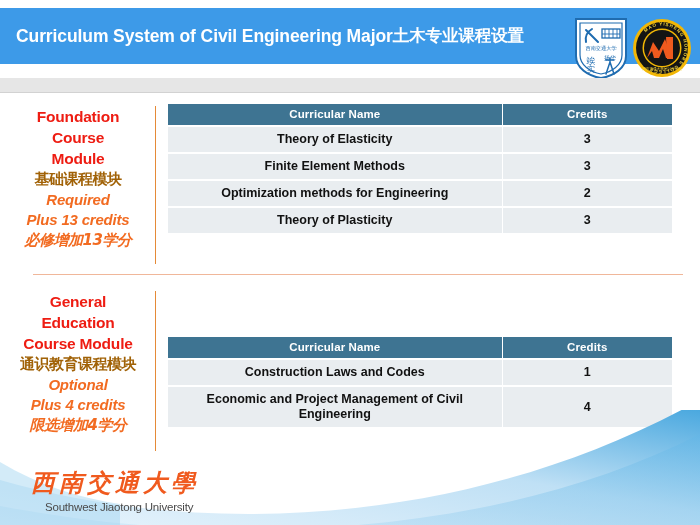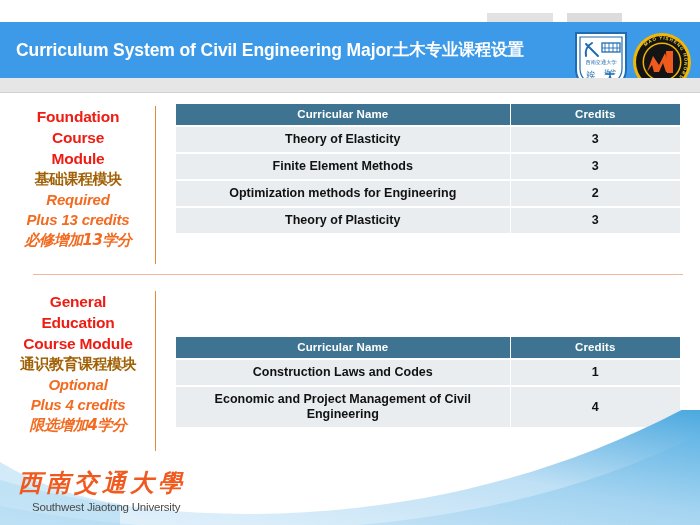--- a/index.html
+++ b/index.html
@@ -37,21 +37,21 @@
   .top-strip .ghost-b {
     position: absolute;
     left: 567px; top: 13px;
     width: 55px; height: 9px;
     background: #dcdcdc;
   }
 
   
   .title-bar {
     position: absolute;
-    left: 0; top: 22px;
+    left: 0; top: 8px;
     width: 700px; height: 56px;
     background: #3d9ae8;
   }
   .title-text {
     position: absolute;
     left: 16px; top: 0;
     height: 56px;
     display: flex;
     align-items: center;
     color: #ffffff;
@@ -168,21 +168,20 @@
     flex: 1 1 auto;
     padding-left: 12px;
     padding-top: 0px;
     box-sizing: border-box;
   }
   table.curric {
     width: 504px;
     border-collapse: collapse;
     table-layout: fixed;
     background: #737373;
-    margin-left: 8px;
   }
   table.curric th {
     background: #3e7492;
     color: #ffffff;
     font-size: 11.5px;
     font-weight: bold;
     height: 18px;
     padding: 1px 0 2px 0;
     text-align: center;
     border-right: 1px solid #ffffff;
@@ -216,21 +215,21 @@
   .swoosh {
     position: absolute;
     left: 0; bottom: 0;
     width: 700px; height: 115px;
     pointer-events: none;
   }
 
   
   .footer-logo {
     position: absolute;
-    left: 12px; bottom: 4px;
+    left: 25px; bottom: 4px;
     width: 215px; height: 56px;
   }
   .footer-cn {
     position: absolute;
     left: 2px; top: 0;
     width: 200px; height: 34px;
   }
   .footer-en {
     position: absolute;
     left: 20px; top: 36px;

